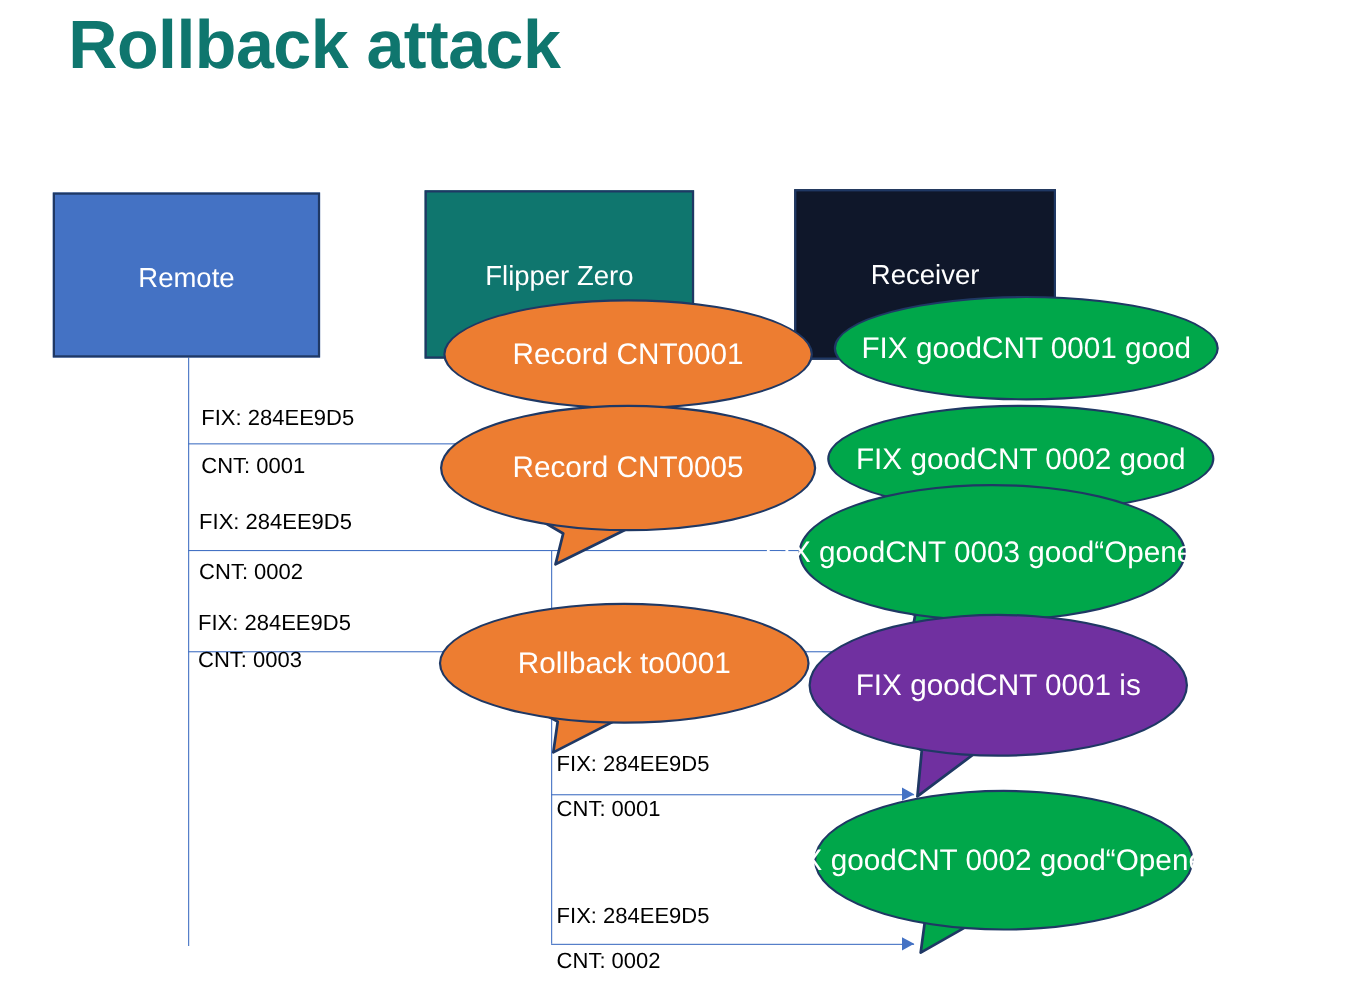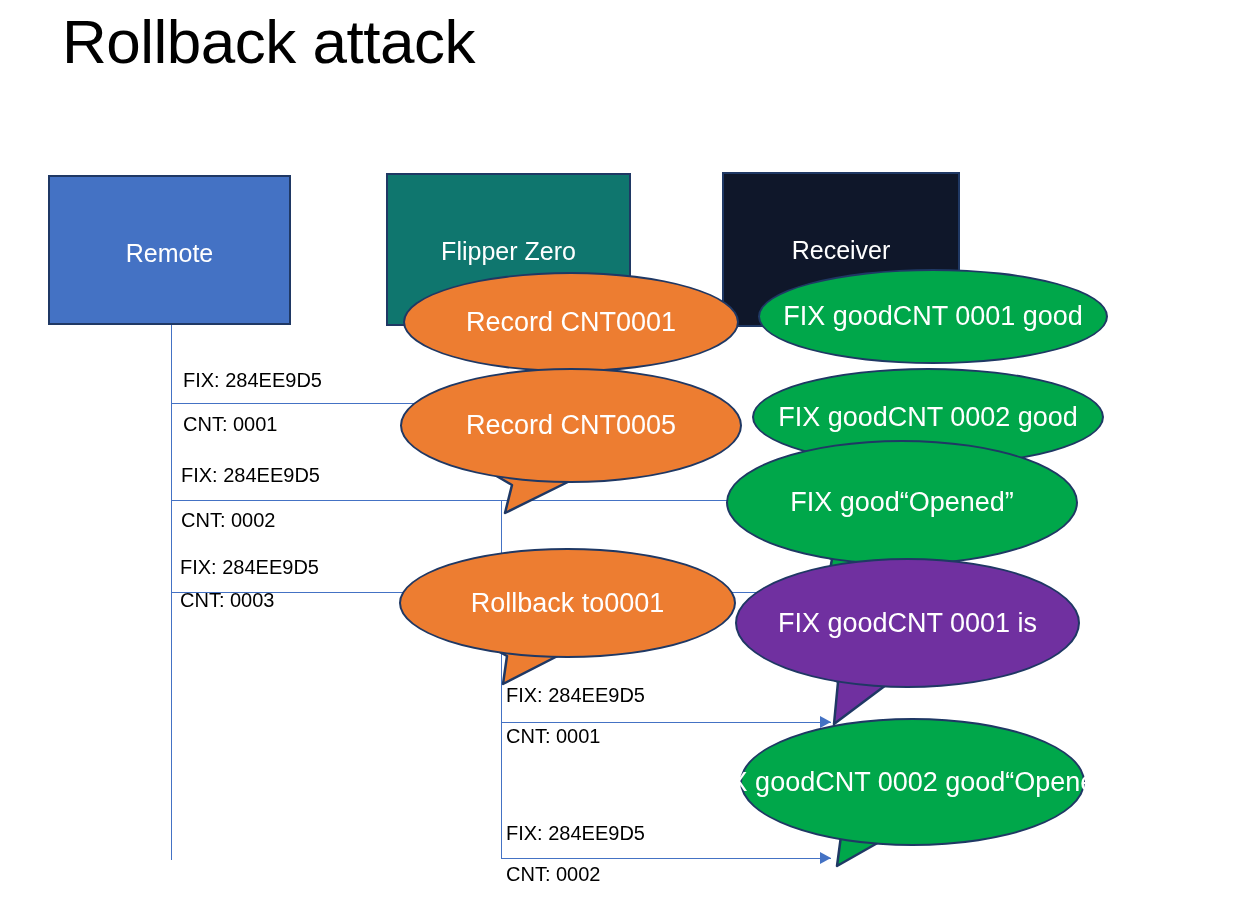--- a/index.html
+++ b/index.html
@@ -16,22 +16,22 @@
     height: 898px;
     background: #ffffff;
     overflow: hidden;
   }
   
   #title {
     position: absolute;
     left: 62px;
     top: 8px;
     font-size: 62px;
-    font-weight: 400;
-    color: #000000;
+    font-weight: 700;
+    color: #0f766e;
     letter-spacing: -0.5px;
     line-height: 1.1;
     white-space: nowrap;
   }
   
   .lifeline-box {
     position: absolute;
     border: 2px solid #1F3864;
     box-sizing: border-box;
     color: #ffffff;
@@ -204,20 +204,21 @@
     <span class="line">CNT 0002 good</span>
   </div>
 
   <div class="tail" style="left:786px; top:537px;">
     <svg width="120" height="50" viewBox="0 0 120 50">
       <polygon points="4,2 116,12 42,44 46,22" fill="#00A74A" stroke="#1F3864" stroke-width="2.5" stroke-linejoin="round"></polygon>
     </svg>
   </div>
   <div class="bubble green" id="bub-g3">
     <span class="line">FIX good</span>
+    <span class="line">CNT 0003 good</span>
     <span class="line">“Opened”</span>
   </div>
 
   <div class="tail" style="left:790px; top:658px;">
     <svg width="120" height="72" viewBox="0 0 120 72">
       <polygon points="4,2 116,12 44,66 48,24" fill="#7030A0" stroke="#1F3864" stroke-width="2.5" stroke-linejoin="round"></polygon>
     </svg>
   </div>
   <div class="bubble purple" id="bub-p1">
     <span class="line">FIX good</span>

